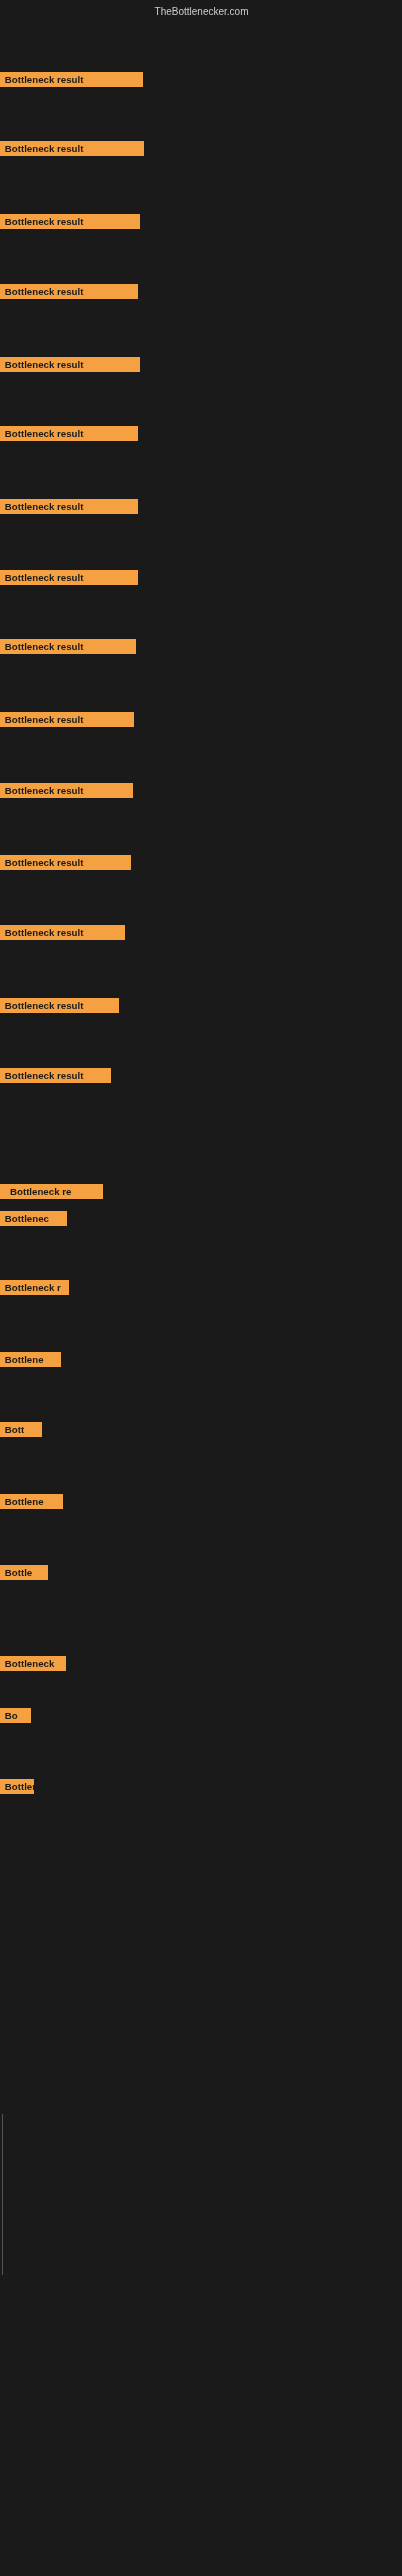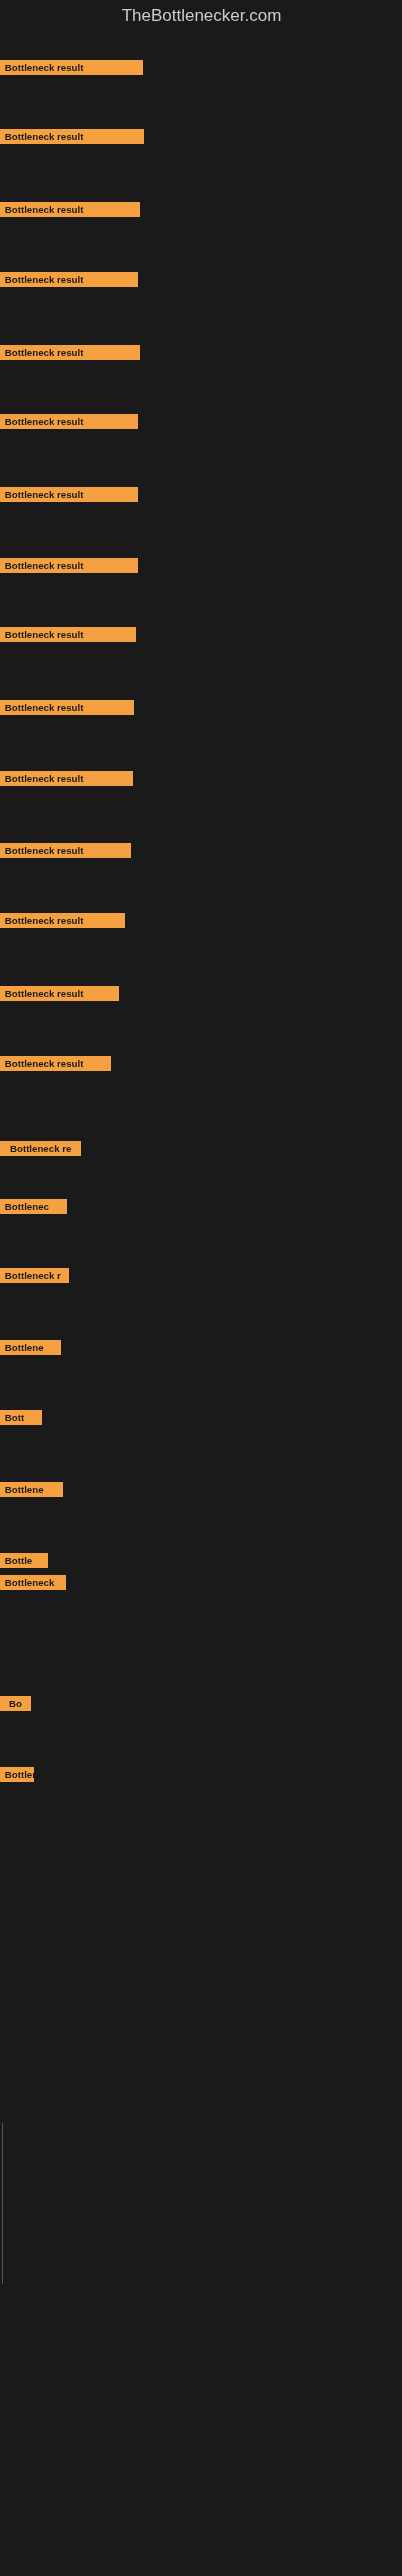--- a/index.html
+++ b/index.html
@@ -12,34 +12,35 @@
       width: 403px;
       min-height: 2576px;
       background-color: #1a1a1a;
       font-family: Arial, sans-serif;
       position: relative;
     }
 
     .site-title {
       text-align: center;
       color: #cccccc;
-      font-size: 17px;
+      font-size: 10px;
       padding: 6.4px 0 3.2px 0;
     }
 
     .bottleneck-item {
       position: absolute;
       left: 0;
       background-color: #f5a142;
       color: #1a1a1a;
       font-size: 9.7px;
       font-weight: bold;
       padding: 2.4px 4.8px;
       white-space: nowrap;
       overflow: hidden;
+      margin-top: 21px;
     }
 
     .vertical-line {
       position: absolute;
       left: 1.6px;
       width: 0.8px;
       background-color: #555;
     }
   </style>
 </head>
@@ -56,25 +57,25 @@
     <div class="bottleneck-item" style="top: 384px; width: 138px; max-width: 138px;">Bottleneck result</div>
     <div class="bottleneck-item" style="top: 457px; width: 138px; max-width: 138px;">Bottleneck result</div>
     <div class="bottleneck-item" style="top: 528px; width: 138px; max-width: 138px;">Bottleneck result</div>
     <div class="bottleneck-item" style="top: 597px; width: 136px; max-width: 136px;">Bottleneck result</div>
     <div class="bottleneck-item" style="top: 670px; width: 134px; max-width: 134px;">Bottleneck result</div>
     <div class="bottleneck-item" style="top: 741px; width: 133px; max-width: 133px;">Bottleneck result</div>
     <div class="bottleneck-item" style="top: 813px; width: 131px; max-width: 131px;">Bottleneck result</div>
     <div class="bottleneck-item" style="top: 883px; width: 125px; max-width: 125px;">Bottleneck result</div>
     <div class="bottleneck-item" style="top: 956px; width: 119px; max-width: 119px;">Bottleneck result</div>
     <div class="bottleneck-item" style="top: 1026px; width: 111px; max-width: 111px;">Bottleneck result</div>
-    <div class="bottleneck-item" style="top: 1111px; width: 81px; max-width: 103px; padding-left: 10px;">Bottleneck re</div>
+    <div class="bottleneck-item" style="top: 1142px; width: 103px; max-width: 103px; padding-left: 10px;">Bottleneck re</div>
     <div class="bottleneck-item" style="top: 1169px; width: 67px; max-width: 69px;">Bottlenec</div>
     <div class="bottleneck-item" style="top: 1238px; width: 69px; max-width: 84px;">Bottleneck r</div>
     <div class="bottleneck-item" style="top: 1310px; width: 61px; max-width: 61px;">Bottlene</div>
     <div class="bottleneck-item" style="top: 1380px; width: 42px; max-width: 42px;">Bott</div>
     <div class="bottleneck-item" style="top: 1452px; width: 63px; max-width: 63px;">Bottlene</div>
     <div class="bottleneck-item" style="top: 1523px; width: 60px; max-width: 48px;">Bottle</div>
-    <div class="bottleneck-item" style="top: 1545px; width: 66px; max-width: 66px;">Bottleneck</div>
-    <div class="bottleneck-item" style="top: 1666px; width: 31px; max-width: 31px; text-align: center;">Bo</div>
+    <div class="bottleneck-item" style="top: 1614px; width: 66px; max-width: 66px;">Bottleneck</div>
+    <div class="bottleneck-item" style="top: 1666px; width: 31px; max-width: 31px;">Bo</div>
     <div class="bottleneck-item" style="top: 1737px; width: 34px; max-width: 58px;">Bottlen</div>
     <div class="vertical-line" style="top: 2093px; height: 161px;"></div>
   </div>
 
 
 </body></html>

